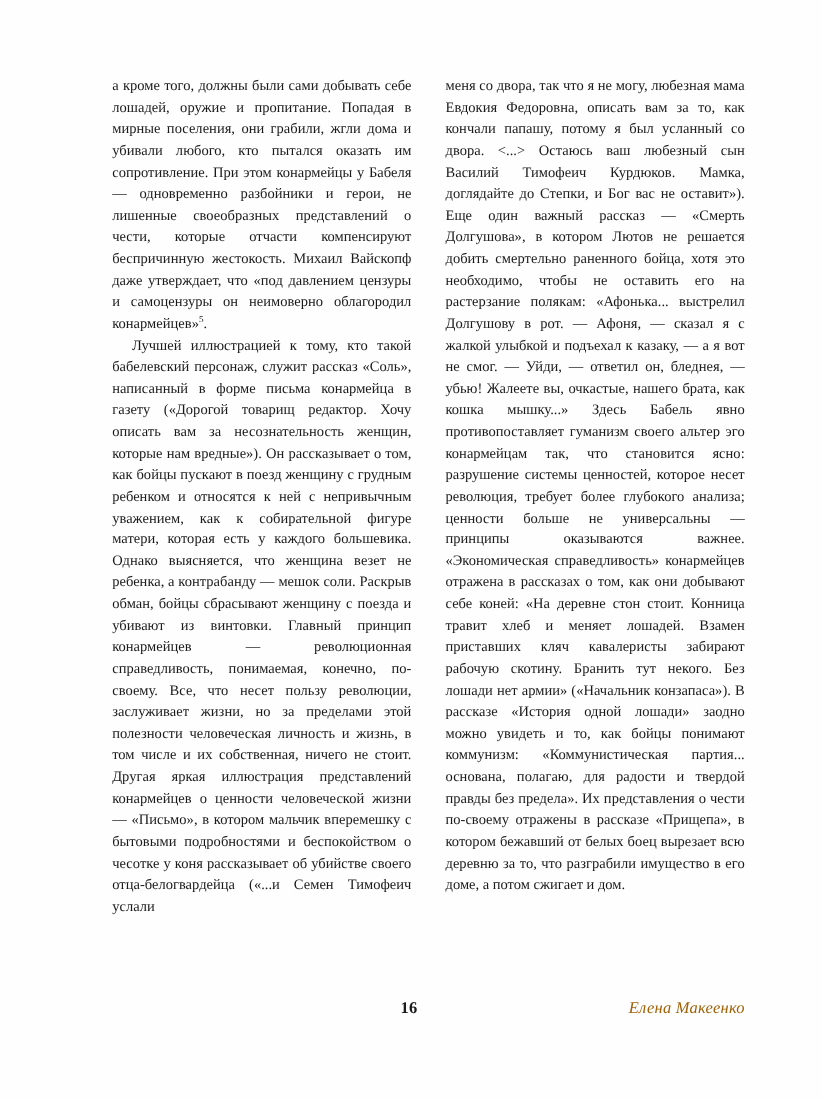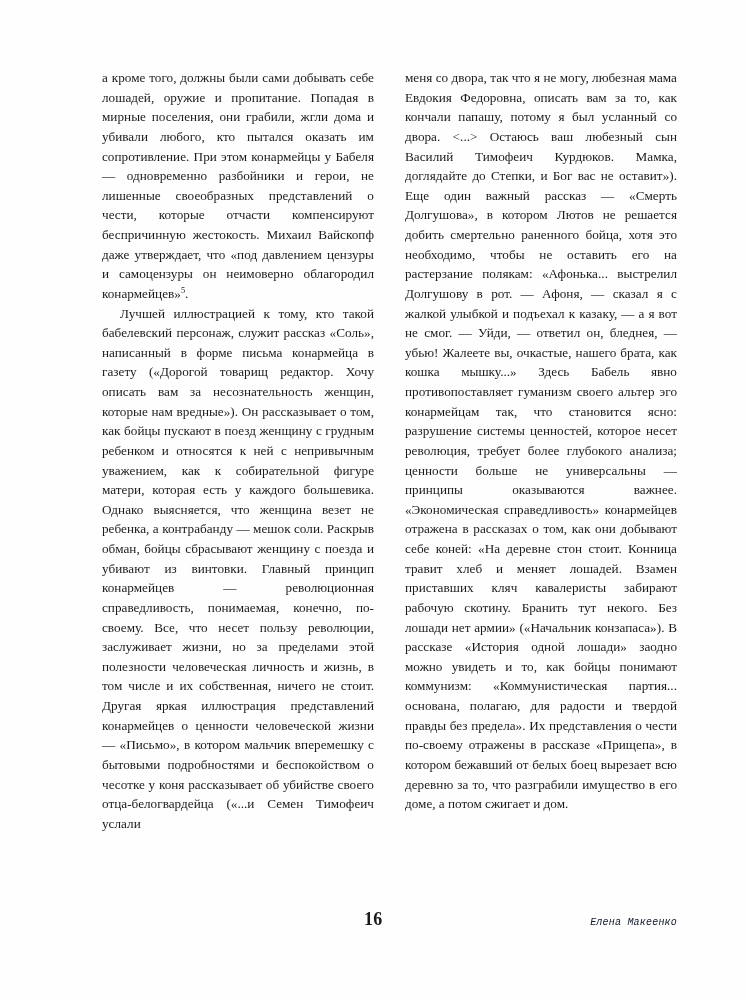--- a/index.html
+++ b/index.html
@@ -69,33 +69,33 @@
     top: 909px;
     width: 606px;
     height: 24px;
     display: flex;
     flex-direction: row;
     align-items: baseline;
     justify-content: space-between;
   }
 
   .page-number {
-    font-size: 18px;
+    font-size: 15px;
     font-weight: bold;
     font-family: "Liberation Serif", "DejaVu Serif", serif;
     letter-spacing: 0.3px;
     margin-left: 293px;
   }
 
   .running-author {
-    font-size: 10px;
+    font-size: 15px;
     font-style: italic;
-    font-family: Liberation Mono, monospace;
+    font-family: Liberation Serif, serif;
     letter-spacing: 0.2px;
-    color: #0f172a;
+    color: #a16207;
   }
 </style>
 </head>
 <body>
 
 <div class="page">
 
   <div class="columns">
 
     <div class="column">

